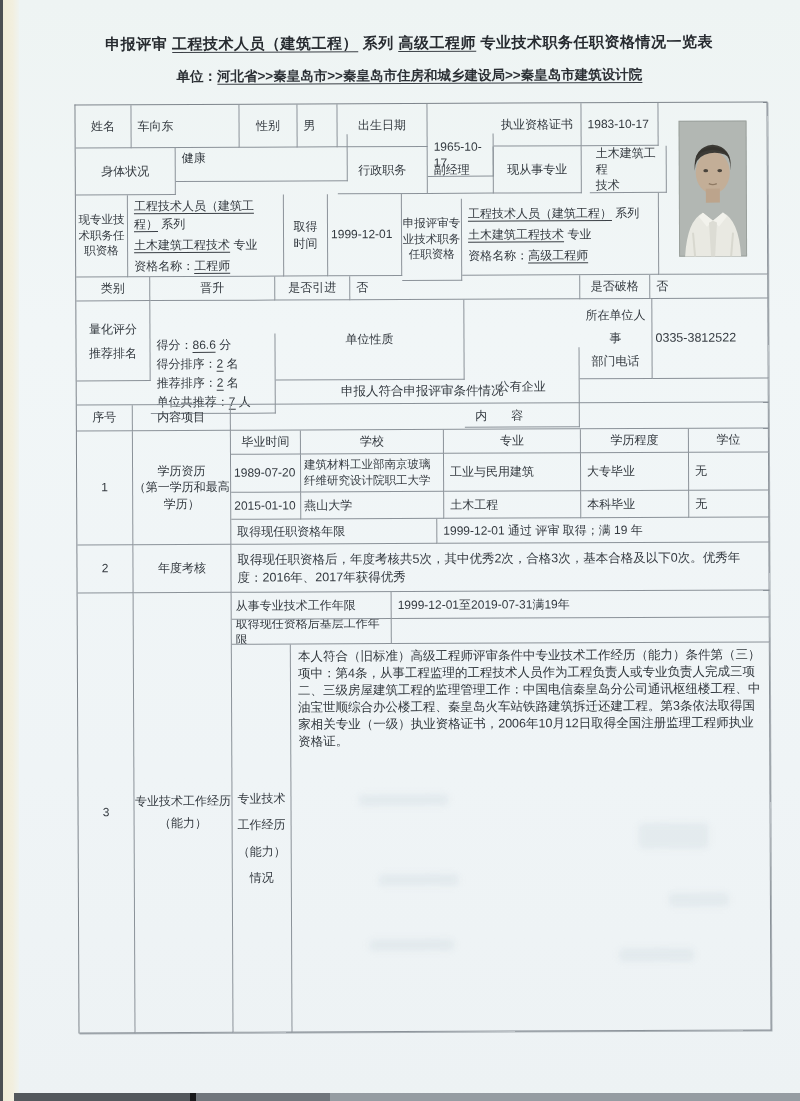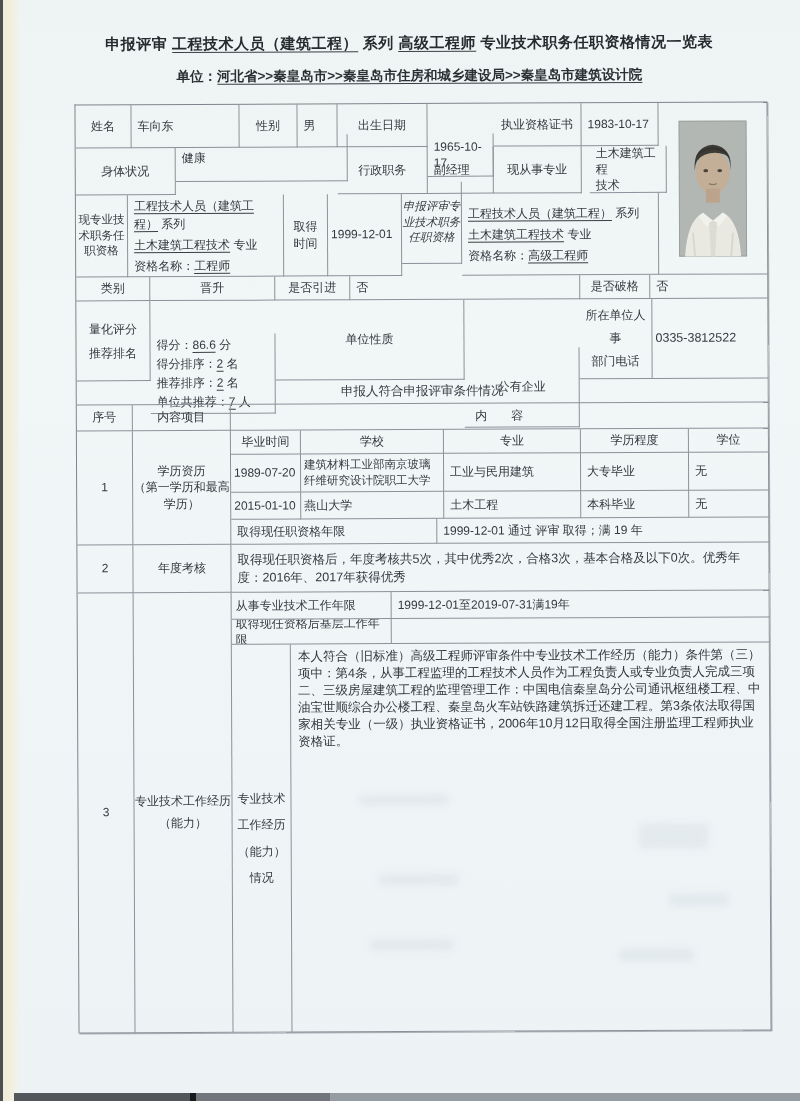--- a/index.html
+++ b/index.html
@@ -93,21 +93,21 @@
 术职务任
 职资格</div>
       <div class="c left col" style="left:52px;top:90px;width:156px;height:82px;">
         <div class="qline"><span class="u">工程技术人员（建筑工程）</span> <span>系列</span></div>
         <div class="qline"><span class="u">土木建筑工程技术</span> <span>专业</span></div>
         <div class="qline"><span>资格名称：</span><span class="u">工程师</span></div>
       </div>
       <div class="c pre" style="left:208px;top:90px;width:44px;height:82px;">取得
 时间</div>
       <div class="c left" style="left:252px;top:90px;width:74px;height:82px;padding:2px 3px;">1999-12-01</div>
-      <div class="c pre small" style="left:326px;top:78px;width:60px;height:82px;font-style:italic;">申报评审专
+      <div class="c pre small" style="left:326px;top:95px;width:60px;height:82px;">申报评审专
 业技术职务
 任职资格</div>
       <div class="c left col" style="left:386px;top:90px;width:197px;height:82px;">
         <div class="qline"><span class="u">工程技术人员（建筑工程）</span> <span>系列</span></div>
         <div class="qline"><span class="u">土木建筑工程技术</span> <span>专业</span></div>
         <div class="qline"><span>资格名称：</span><span class="u">高级工程师</span></div>
       </div>
 
       <div class="c" style="left:0;top:172px;width:74px;height:24px;">类别</div>
       <div class="c" style="left:74px;top:172px;width:125px;height:24px;">晋升</div>

